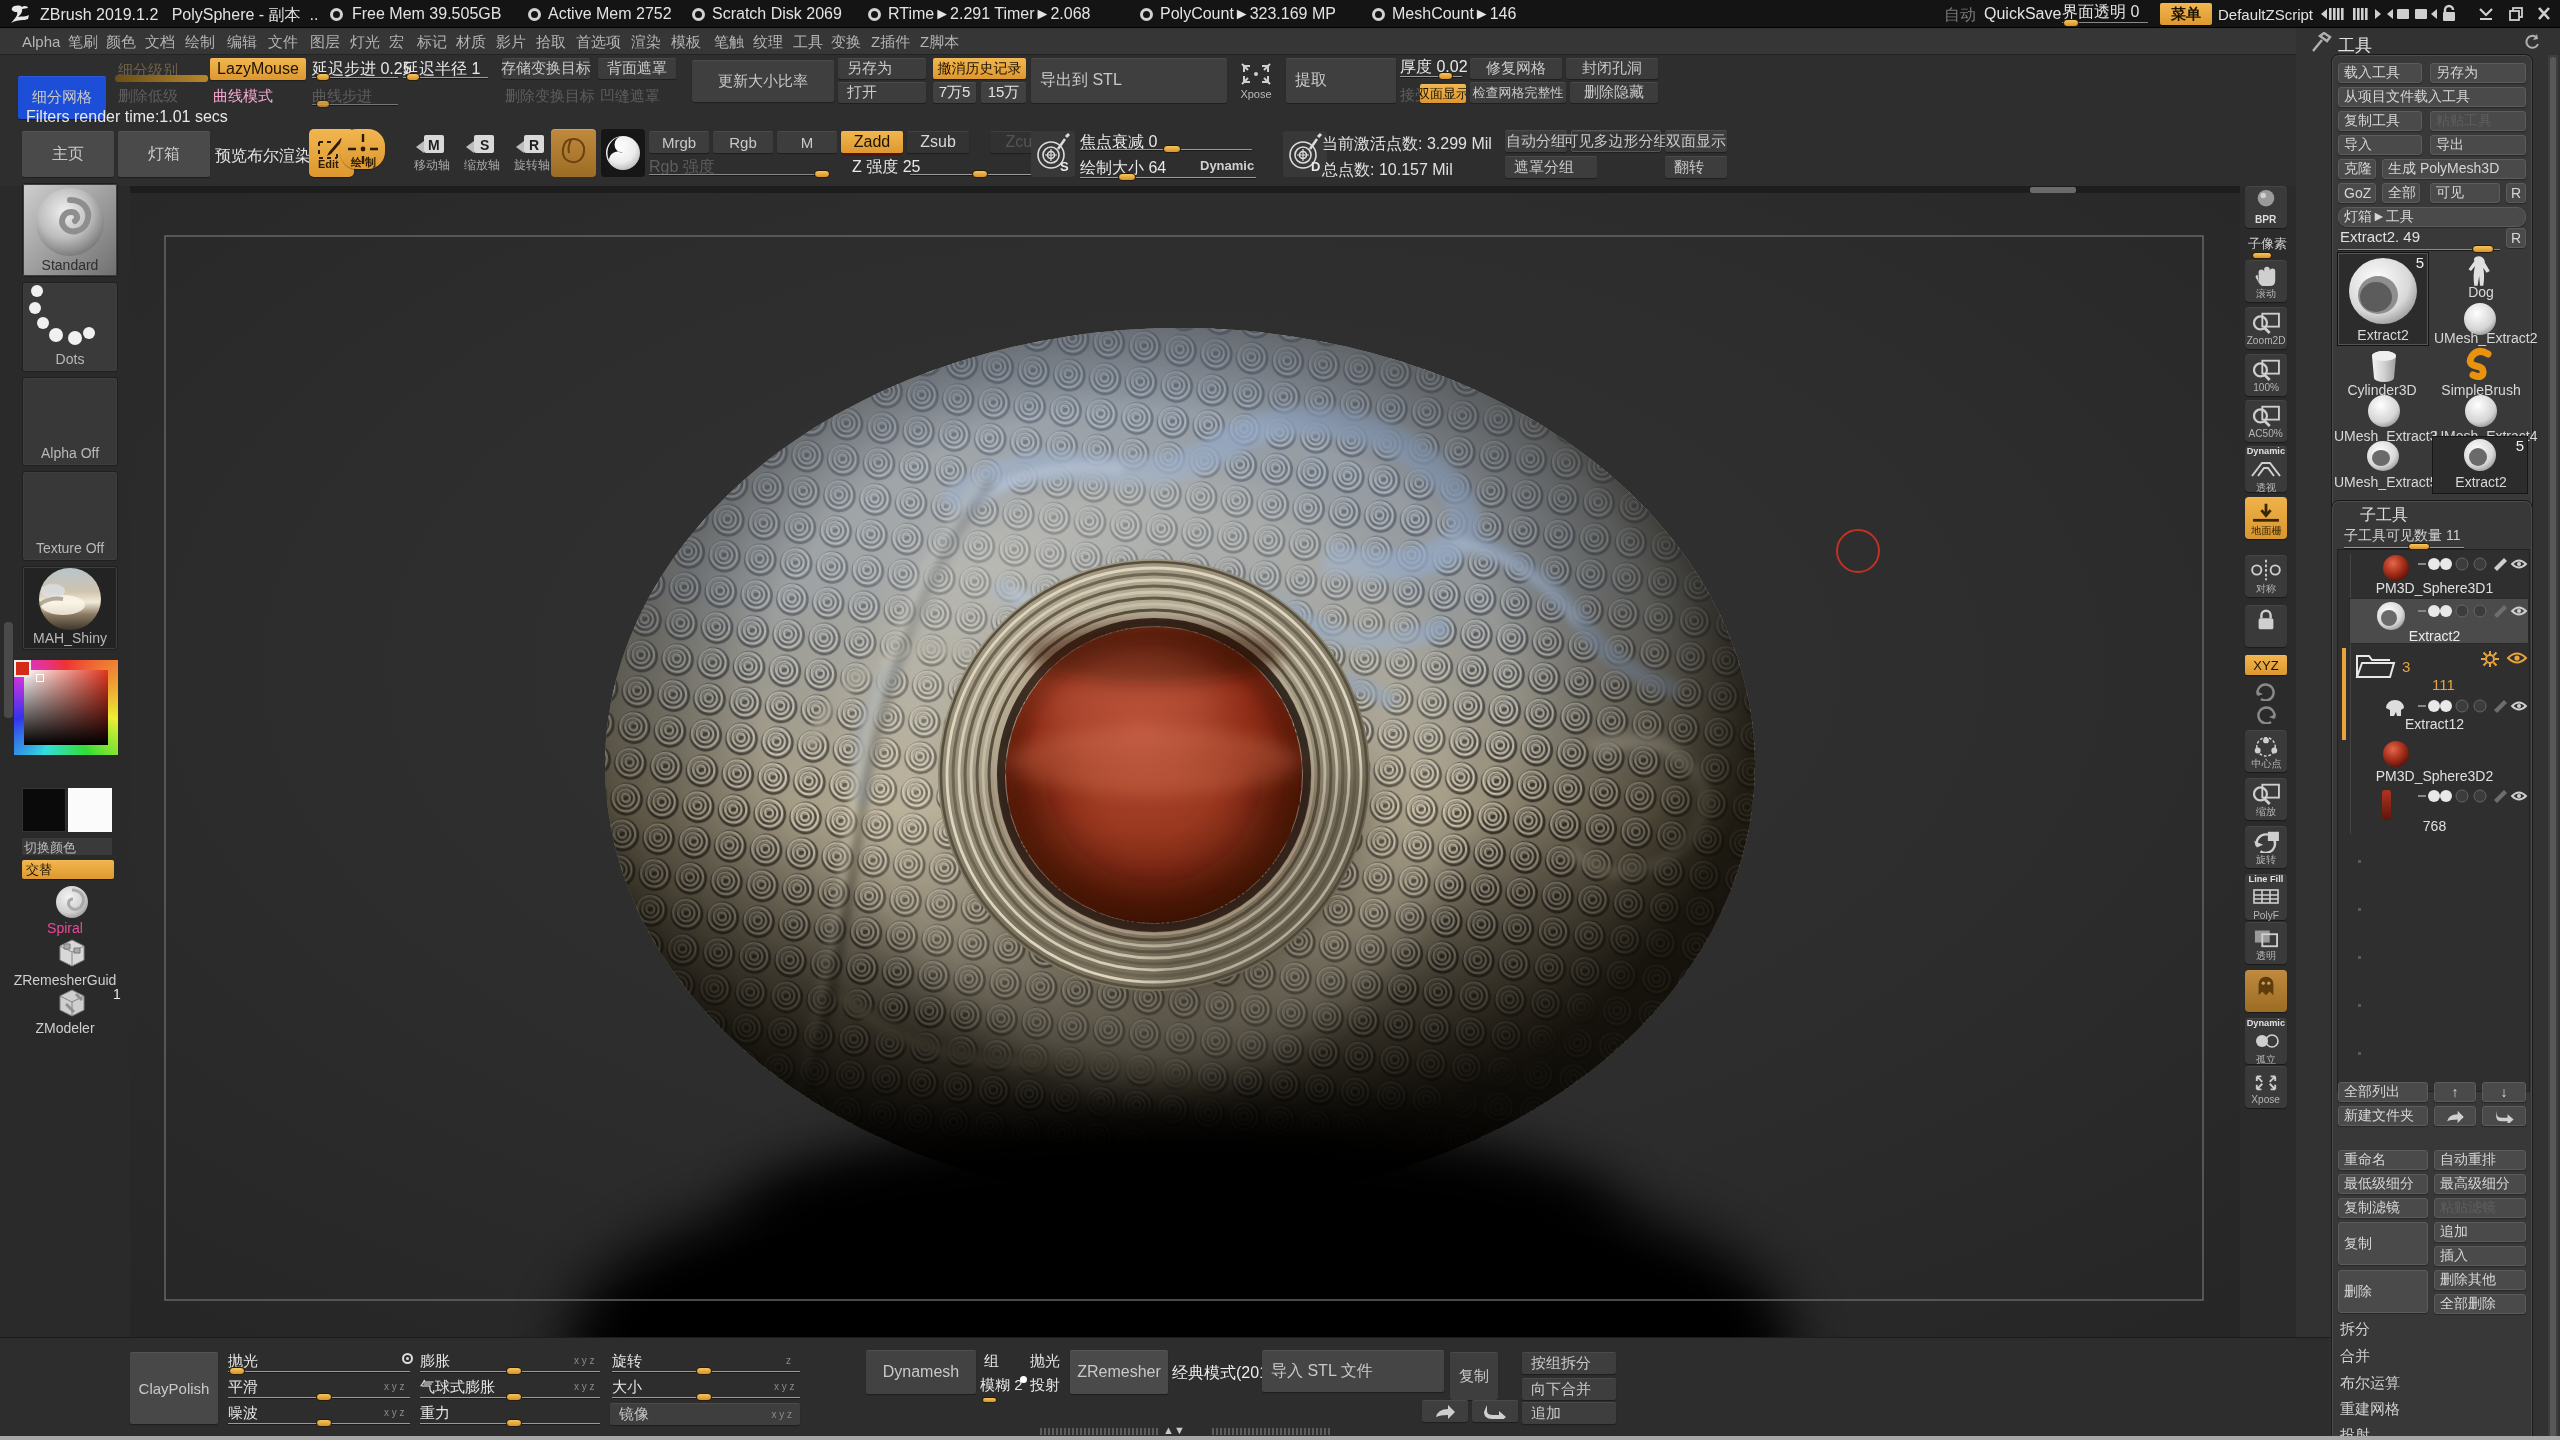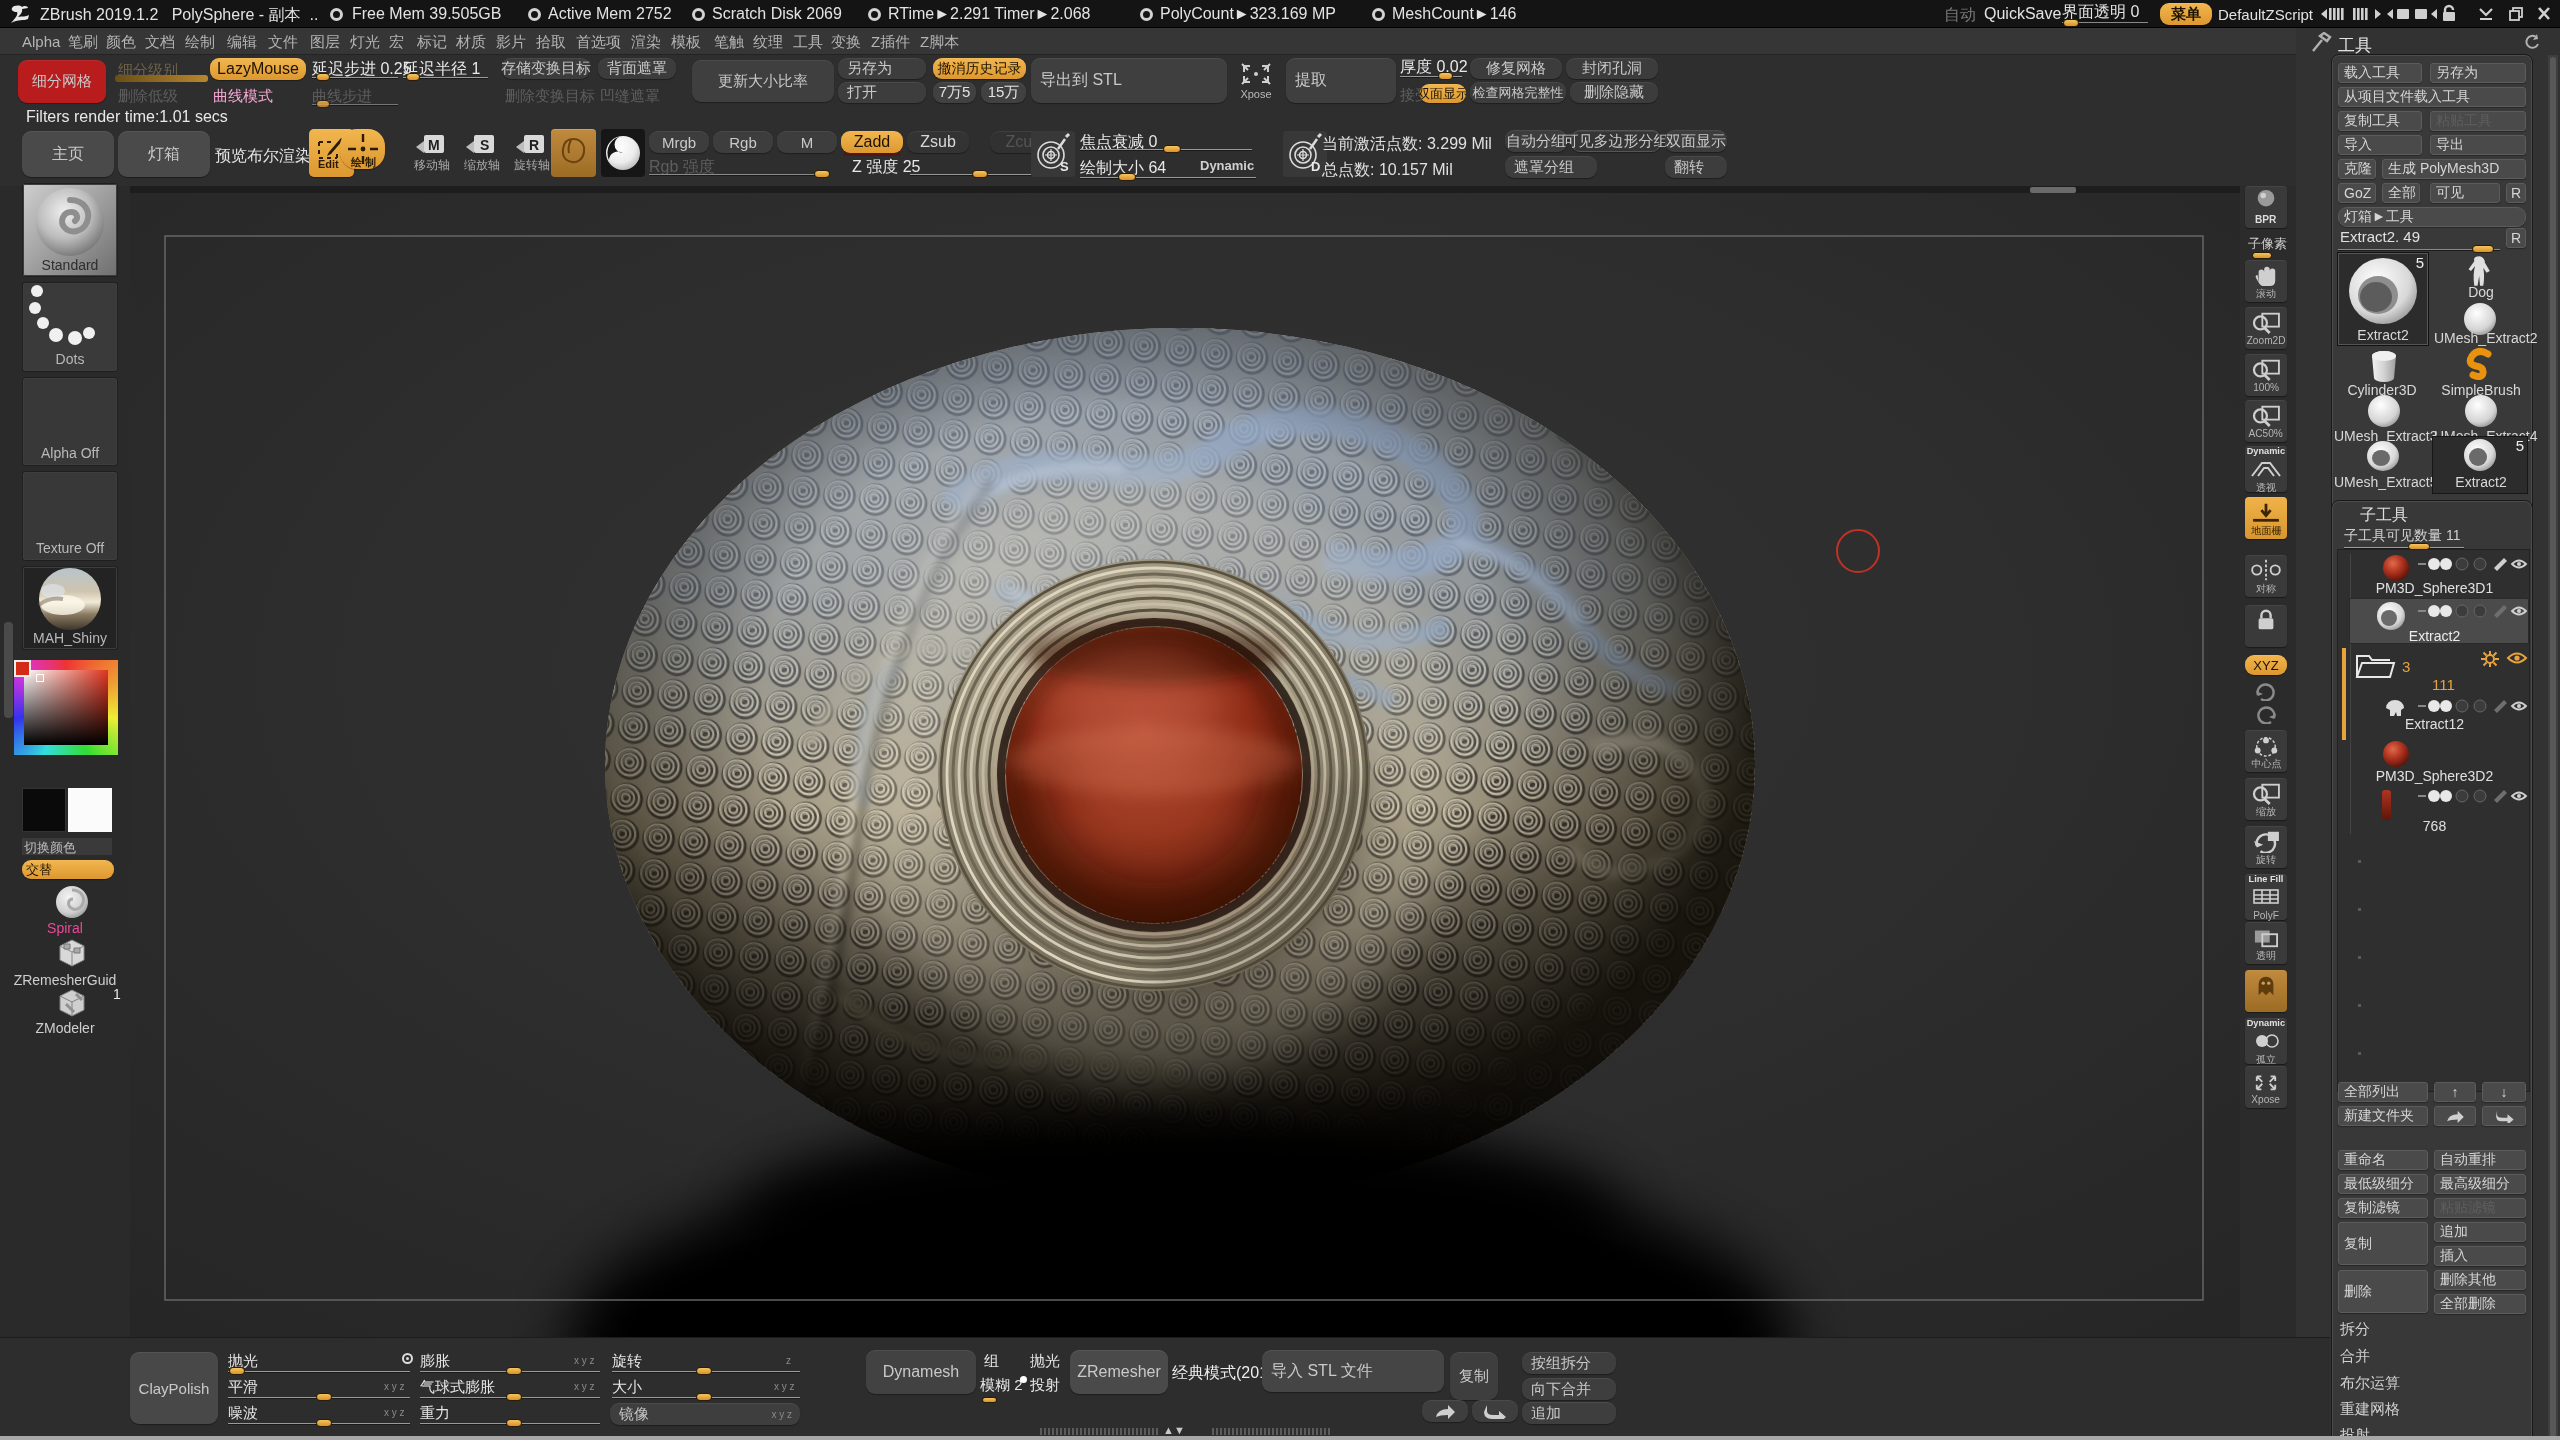--- a/index.html
+++ b/index.html
@@ -1,19 +1,19 @@
 <!DOCTYPE html>
 <html><head><meta charset="utf-8">
 <style>
 *{margin:0;padding:0;box-sizing:border-box;}
 html,body{width:2560px;height:1440px;background:#2e2e2e;overflow:hidden;}
 body{font-family:"Liberation Sans",sans-serif;}
 #root{position:absolute;left:0;top:0;width:2560px;height:1440px;background:#2e2e2e;color:#c8c8c8;font-size:14px;}
 .a{position:absolute;}
-.btn{position:absolute;background:#414141;border-radius:9px;color:#c9c9c9;display:flex;align-items:center;justify-content:center;white-space:nowrap;box-shadow:inset 0 1px 0 rgba(255,255,255,.07),0 1px 1px rgba(0,0,0,.35);}
+.btn{position:absolute;background:#414141;border-radius:2px;color:#c9c9c9;display:flex;align-items:center;justify-content:center;white-space:nowrap;box-shadow:inset 0 1px 0 rgba(255,255,255,.07),0 1px 1px rgba(0,0,0,.35);}
 .btn.lf{justify-content:flex-start;padding-left:9px;}
 .or{background:linear-gradient(#f2b64e,#dd9830);color:#1c1303;font-weight:bold;text-shadow:none;}
 .dim{color:#5e5e5e;}
 .txt{position:absolute;white-space:nowrap;}
 .nub{position:absolute;width:16px;height:8px;background:linear-gradient(#f6c45e,#d8922a);border-radius:4px;border:1px solid #2a1d05;}
 .track{position:absolute;height:1px;background:#9a9a9a;box-shadow:0 1px 0 #1a1a1a;}
 .thumb{position:absolute;background:#323232;border:1px solid #1f1f1f;border-radius:3px;box-shadow:inset 0 0 0 1px #3e3e3e;}
 .lbl{position:absolute;width:100%;text-align:center;color:#b9b9b9;}
 .ric{position:absolute;left:5px;width:42px;height:42px;background:#3a3a3a;border-radius:4px;display:flex;flex-direction:column;align-items:center;justify-content:center;box-shadow:inset 0 1px 0 rgba(255,255,255,.06),0 1px 1px rgba(0,0,0,.4);}
 .ric svg{width:36px;height:24px;flex:none;}
@@ -105,21 +105,21 @@
   <span class="txt" style="left:671px;top:5px;">模板</span>
   <span class="txt" style="left:714px;top:5px;">笔触</span>
   <span class="txt" style="left:753px;top:5px;">纹理</span>
   <span class="txt" style="left:793px;top:5px;">工具</span>
   <span class="txt" style="left:831px;top:5px;">变换</span>
   <span class="txt" style="left:871px;top:5px;">Z插件</span>
   <span class="txt" style="left:920px;top:5px;">Z脚本</span>
 </div>
 
 <div class="a" id="tb1" style="left:0;top:55px;width:2560px;height:53px;font-size:15px;">
-  <div class="btn" style="left:18px;top:5px;width:88px;height:43px;background:#b91c1c;">细分网格</div>
+  <div class="btn" style="left:18px;top:21px;width:88px;height:43px;background:#1d4ed8;">细分网格</div>
   <span class="txt" style="left:118px;top:6px;color:#6e6249;">细分级别</span>
   <div class="a" style="left:115px;top:20px;width:93px;height:7px;border-radius:3px;background:linear-gradient(90deg,#6a4e16,#b8872e);"></div>
   <span class="txt dim" style="left:118px;top:32px;">删除低级</span>
   <div class="btn or" style="left:210px;top:3px;width:96px;height:22px;font-weight:normal;font-size:16px;">LazyMouse</div>
   <span class="txt" style="left:213px;top:32px;color:#f9a8d4;">曲线模式</span>
   <span class="txt" style="left:312px;top:4px;color:#e8e8e8;font-size:16px;">延迟步进 0.25</span>
   <div class="track" style="left:312px;top:22px;width:86px;"></div>
   <div class="nub" style="left:316px;top:18px;width:14px;"></div>
   <span class="txt dim" style="left:312px;top:32px;">曲线步进</span>
   <div class="track" style="left:312px;top:49px;width:86px;background:#777;"></div>

